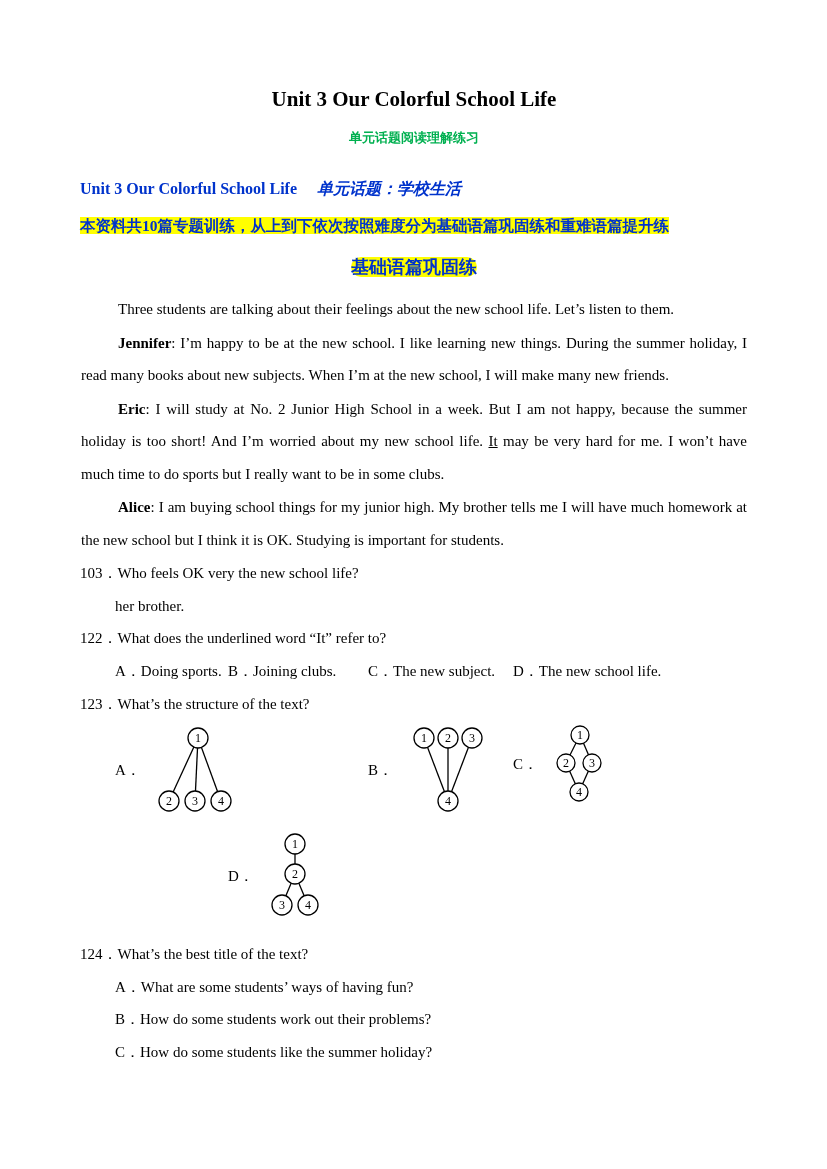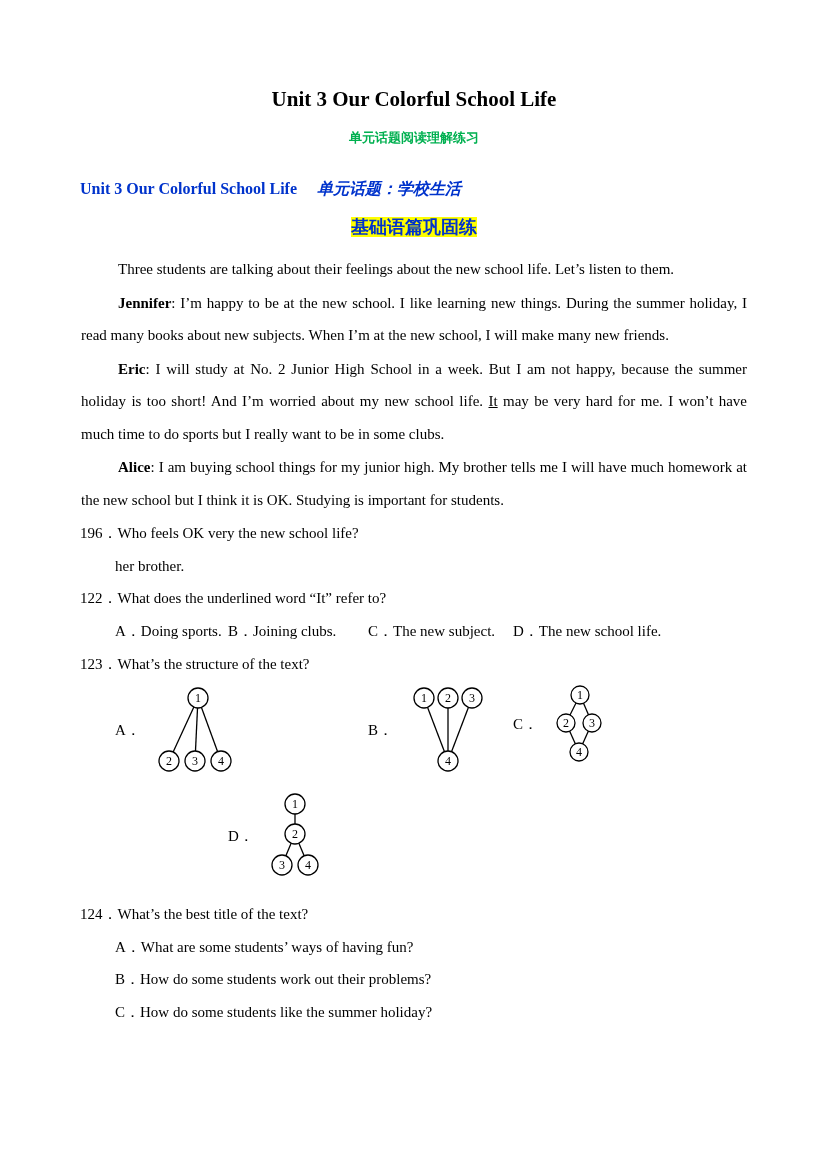--- a/index.html
+++ b/index.html
@@ -45,21 +45,21 @@
     font-size: 16px;
     font-weight: bold;
     line-height: 22px;
     color: var(--blue);
   }
   .unit-heading .zh { font-style: italic; margin-left: 20px; }
   .notice-line { margin: 0 0 16px 0; line-height: 23px; }
   .hl { background: var(--highlight); }
   .notice-text { font-size: 15.5px; font-weight: bold; color: var(--blue); }
   .section-title-line { margin: 0 0 12px 0; text-align: center; line-height: 26px; }
-  .section-title-text { font-size: 18px; font-weight: bold; color: var(--blue); }
+  .section-title-text { font-size: 18px; font-weight: bold; color: var(--blue); border-radius: 10px; }
   .para {
     margin: 1px;
     text-align: justify;
     text-indent: 37px;
     line-height: 32.5px;
   }
   .q-line { margin: 0; line-height: 32.5px; }
   .opt-indent { padding-left: 35px; }
   .opts-row { position: relative; height: 33px; line-height: 33px; }
   .opts-row span { position: absolute; top: 0; white-space: nowrap; }
@@ -81,32 +81,33 @@
 <body>
 
 <div class="page">
   <div class="content">
 
     <h1 class="title">Unit 3 Our Colorful School Life</h1>
     <h2 class="subtitle">单元话题阅读理解练习</h2>
 
     <p class="unit-heading"><span class="en">Unit 3 Our Colorful School Life</span><span class="zh">单元话题：学校生活</span></p>
 
+    <p class="notice-line"><span class="hl notice-text">本资料共10篇专题训练，从上到下依次按照难度分为基础语篇巩固练和重难语篇提升练</span></p>
 
     <p class="section-title-line"><span class="hl section-title-text">基础语篇巩固练</span></p>
 
     <p class="para">Three students are talking about their feelings about the new school life. Let’s listen to them.</p>
 
     <p class="para"><b>Jennifer</b><span>: I’m happy to be at the new school. I like learning new things. During the summer holiday, I read many books about new subjects. When I’m at the new school, I will make many new friends.</span></p>
 
     <p class="para"><b>Eric</b><span>: I will study at No. 2 Junior High School in a week. But I am not happy, because the summer holiday is too short! And I’m worried about my new school life. </span><span class="underlined">It</span><span> may be very hard for me. I won’t have much time to do sports but I really want to be in some clubs.</span></p>
 
     <p class="para"><b>Alice</b><span>: I am buying school things for my junior high. My brother tells me I will have much homework at the new school but I think it is OK. Studying is important for students.</span></p>
 
-    <p class="q-line"><span>196．</span><span>Who feels OK very the new school life?</span></p>
+    <p class="q-line"><span>103．</span><span>Who feels OK very the new school life?</span></p>
     <p class="q-line opt-indent">her brother.</p>
 
     <p class="q-line"><span>122．</span><span>What does the underlined word “It” refer to?</span></p>
     <div class="opts-row">
       <span style="left:35px">A．Doing sports.</span>
       <span style="left:148px">B．Joining clubs.</span>
       <span style="left:288px">C．The new subject.</span>
       <span style="left:433px">D．The new school life.</span>
     </div>
 

